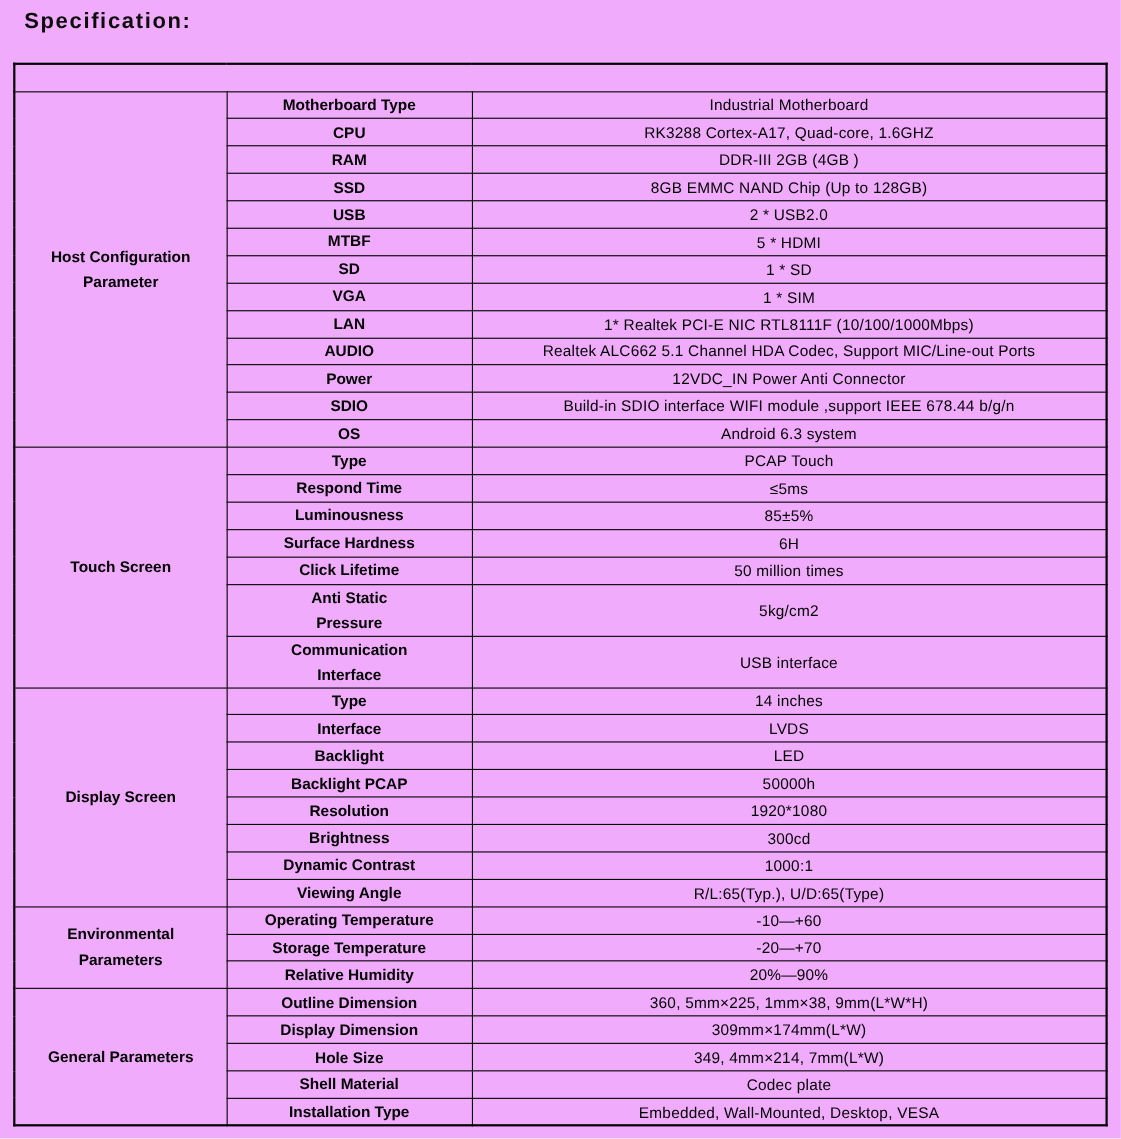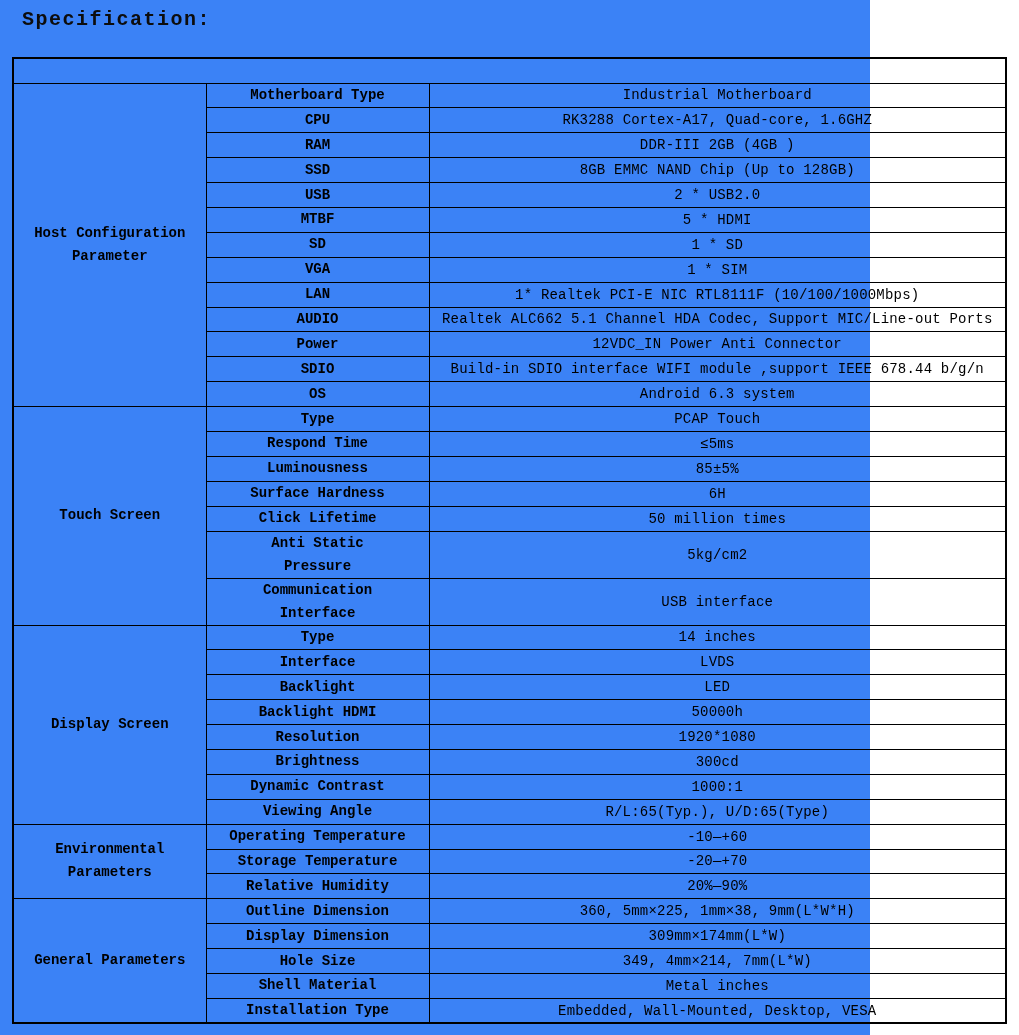--- a/index.html
+++ b/index.html
@@ -2,24 +2,24 @@
 <html><head>
 <meta charset="utf-8">
 <style>
   html, body {
     margin: 0;
     padding: 0;
     background: #ffffff;
   }
   .sheet {
     position: relative;
-    width: 870px;
+    width: 1019px;
     height: 1035px;
-    background: #3b82f6;
-    font-family: Liberation Mono, monospace;
+    background: #f0abfc;
+    font-family: Liberation Sans, sans-serif;
     color: #000000;
   }
   .page-title {
     position: absolute;
     left: 22px;
     top: 8px;
     margin: 0;
     font-size: 20px;
     font-weight: bold;
     letter-spacing: 1.5px;
@@ -171,21 +171,21 @@
         </tr>
         <tr class="row-s">
           <td class="param">Interface</td>
           <td class="value">LVDS</td>
         </tr>
         <tr class="row-s">
           <td class="param">Backlight</td>
           <td class="value">LED</td>
         </tr>
         <tr class="row-s">
-          <td class="param">Backlight HDMI</td>
+          <td class="param">Backlight PCAP</td>
           <td class="value">50000h</td>
         </tr>
         <tr class="row-s">
           <td class="param">Resolution</td>
           <td class="value">1920*1080</td>
         </tr>
         <tr class="row-s">
           <td class="param">Brightness</td>
           <td class="value">300cd</td>
         </tr>
@@ -219,21 +219,21 @@
         <tr class="row-s">
           <td class="param">Display Dimension</td>
           <td class="value">309mm×174mm(L*W)</td>
         </tr>
         <tr class="row-s">
           <td class="param">Hole Size</td>
           <td class="value">349, 4mm×214, 7mm(L*W)</td>
         </tr>
         <tr class="row-s">
           <td class="param">Shell Material</td>
-          <td class="value">Metal inches</td>
+          <td class="value">Codec plate</td>
         </tr>
         <tr class="row-s">
           <td class="param">Installation Type</td>
           <td class="value">Embedded, Wall-Mounted, Desktop, VESA</td>
         </tr>
       </tbody>
   </table>
 </div>
 
 </body></html>

